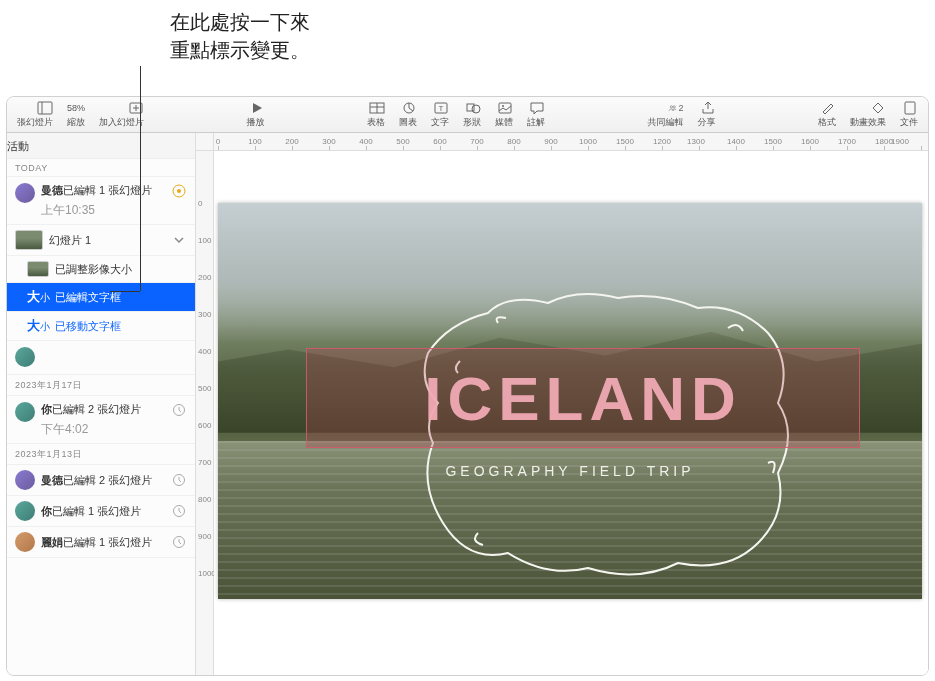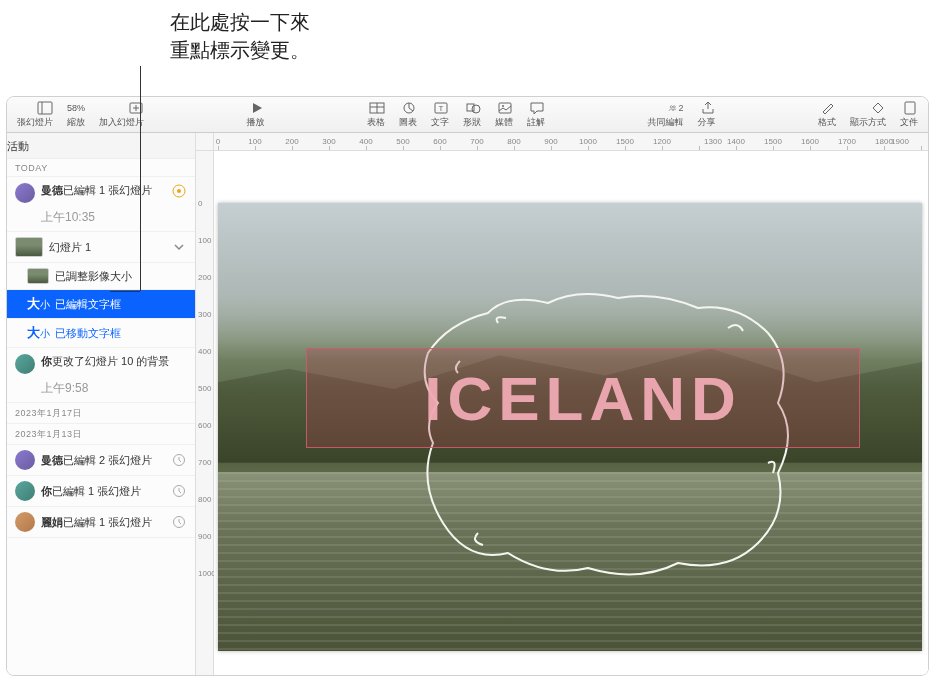--- a/index.html
+++ b/index.html
@@ -31,21 +31,21 @@
 .sidebar { width:189px; border-right:1px solid #ddd; background:#fcfcfc; display:flex; flex-direction:column; font-size:11px; color:#333; overflow-y:auto; }
 .sb-title { text-align:left; padding:6px 0 4px; font-size:11px; color:#333; border-bottom:1px solid #eee; background:#f5f5f5; }
 .sb-section { padding:4px 8px 3px; font-size:9px; color:#888; letter-spacing:0.5px; border-bottom:1px solid #f0f0f0; }
 .sb-row { display:flex; align-items:center; padding:5px 8px; border-bottom:1px solid #f0f0f0; gap:6px; position:relative; min-height:26px; }
 .sb-row.tall { min-height:34px; align-items:flex-start; padding-top:6px; }
 .avatar { width:20px; height:20px; border-radius:50%; flex-shrink:0; }
 .av-purple { background:linear-gradient(135deg,#8b7bd1,#6b5b9f); }
 .av-teal { background:linear-gradient(135deg,#5ba89e,#3e7d74); }
 .av-orange { background:linear-gradient(135deg,#d49b6a,#b2784a); }
 .sb-thumb { width:28px; height:20px; border:1px solid #ccc; background:linear-gradient(#7a8b6f 40%,#4a5a42); border-radius:2px; flex-shrink:0; }
-.sb-text { flex:1; display:flex; flex-direction:column; gap:11px; overflow:hidden; }
+.sb-text { flex:1; display:flex; flex-direction:column; gap:4px; overflow:hidden; }
 .sb-line1 { font-size:11px; white-space:nowrap; overflow:hidden; text-overflow:ellipsis; }
 .sb-line1 b { font-weight:600; }
 .sb-time { font-size:12px; color:#999; }
 .sb-badge { width:16px; height:16px; flex-shrink:0; display:flex; align-items:center; justify-content:center; }
 .sb-badge svg { width:14px; height:14px; }
 .sb-badge.live { color:#e6a817; }
 .sb-badge.clock { color:#aaa; }
 .chev { color:#888; }
 .sb-child { padding-left:20px; }
 .sb-child .sb-thumb { width:22px; height:16px; }
@@ -62,21 +62,21 @@
 .canvas-wrap { flex:1; background:#fff; position:relative; overflow:hidden; }
 .ruler-h { position:absolute; left:18px; right:0; top:0; height:18px; background:#f6f6f6; border-bottom:1px solid #ddd; font-size:8px; color:#888; }
 .ruler-h span { position:absolute; top:4px; transform:translateX(-50%); }
 .ruler-h .tick { position:absolute; bottom:0; width:1px; height:4px; background:#bbb; }
 .ruler-v { position:absolute; left:0; top:18px; bottom:0; width:18px; background:#f6f6f6; border-right:1px solid #ddd; font-size:8px; color:#888; }
 .ruler-v span { position:absolute; left:2px; transform:translateY(-50%); writing-mode:horizontal-tb; }
 .ruler-corner { position:absolute; left:0; top:0; width:18px; height:18px; background:#f6f6f6; border-right:1px solid #ddd; border-bottom:1px solid #ddd; }
 .canvas { position:absolute; left:18px; top:18px; right:0; bottom:0; background:#fff; overflow:hidden; }
 
 
-.slide { position:absolute; left:4px; top:52px; width:704px; height:448px; background:linear-gradient(180deg,#b8c4c8 0%,#9ba896 18%,#7d8b6e 30%,#5f6d4e 42%,#4e5a3e 55%,#6b7550 65%,#8a9070 72%,#545c3e 80%,#3d4530 100%); overflow:hidden; box-shadow:0 0 4px rgba(0,0,0,0.3); }
+.slide { position:absolute; left:4px; top:52px; width:704px; height:396px; background:linear-gradient(180deg,#b8c4c8 0%,#9ba896 18%,#7d8b6e 30%,#5f6d4e 42%,#4e5a3e 55%,#6b7550 65%,#8a9070 72%,#545c3e 80%,#3d4530 100%); overflow:hidden; box-shadow:0 0 4px rgba(0,0,0,0.3); }
 .sky { position:absolute; inset:0; background:linear-gradient(180deg,#c5ced1 0%,#aeb8b6 20%,transparent 35%); }
 .mtn { position:absolute; left:0; right:0; top:28%; height:30%; background:linear-gradient(180deg,transparent,#4a5538 60%,#3a4428); clip-path:polygon(0 40%,10% 30%,25% 45%,40% 20%,55% 35%,70% 15%,85% 40%,100% 25%,100% 100%,0 100%); }
 .water { position:absolute; left:0; right:0; top:60%; bottom:0; background:linear-gradient(180deg,#8a9278,#6b7358 30%,#4a5238); }
 .water::before { content:''; position:absolute; inset:0; background:repeating-linear-gradient(180deg,rgba(200,210,200,0.15) 0 2px,transparent 2px 8px); }
 .outline-map { position:absolute; left:180px; top:80px; width:410px; height:310px; }
 .outline-map svg { width:100%; height:100%; }
 .title-box { position:absolute; left:88px; top:145px; width:554px; height:100px; background:rgba(180,60,80,0.28); border:1px solid rgba(210,90,110,0.9); display:flex; align-items:center; justify-content:center; }
 .title-text { font-size:62px; font-weight:700; letter-spacing:6px; color:rgba(240,170,180,0.95); font-family:Arial,sans-serif; }
 .subtitle { position:absolute; left:0; right:0; top:260px; text-align:center; font-size:14px; letter-spacing:4px; color:#f0f0e8; font-weight:500; }
 </style>
@@ -213,21 +213,21 @@
           </svg>
         </span>
     <span class="tb-label">格式</span>
   </div>
   <div class="tb-group">
     <span class="tb-icon">
           <svg viewBox="0 0 16 14">
             <path d="M8 2l5 5-5 5-5-5z" fill="none" stroke="#666"></path>
           </svg>
         </span>
-    <span class="tb-label">顯示方式</span>
+    <span class="tb-label">動畫效果</span>
   </div>
   <div class="tb-group">
     <span class="tb-icon">
           <svg viewBox="0 0 16 14">
             <rect x="3" y="1" width="10" height="12" rx="1" fill="none" stroke="#666"></rect>
           </svg>
         </span>
     <span class="tb-label">文件</span>
   </div>
 </div>
@@ -286,27 +286,36 @@
             <span class="big">大</span>
             <span class="small">小</span>
           </div>
       <div class="sb-text">
             <span class="sb-line1">已移動文字框</span>
           </div>
     </div>
 
     <div class="sb-row tall">
       <div class="avatar av-teal"></div>
-      <div class="sb-text">
-        <span class="sb-line1"><b>你</b><span>更改了幻燈片 10 的背景</span></span>
-        <span class="sb-time">上午9:58</span>
+    </div>
+
+    <div class="sb-section">2023年1月17日</div>
+    <div class="sb-row tall">
+      <div class="avatar av-teal"></div>
+      <div class="sb-text">
+        <span class="sb-line1"><b>你</b><span>已編輯 2 張幻燈片</span></span>
+        <span class="sb-time">下午4:02</span>
       </div>
-    </div>
-
-    <div class="sb-section">2023年1月17日</div>
+      <div class="sb-badge clock">
+            <svg viewBox="0 0 14 14">
+              <circle cx="7" cy="7" r="5.5" fill="none" stroke="currentColor"></circle>
+              <path d="M7 4v3l2 2" fill="none" stroke="currentColor"></path>
+            </svg>
+          </div>
+    </div>
 
     <div class="sb-section">2023年1月13日</div>
     <div class="sb-row">
       <div class="avatar av-purple"></div>
       <div class="sb-text">
             <span class="sb-line1"><b>曼德</b><span>已編輯 2 張幻燈片</span></span>
           </div>
       <div class="sb-badge clock">
             <svg viewBox="0 0 14 14">
               <circle cx="7" cy="7" r="5.5" fill="none" stroke="currentColor"></circle>
@@ -363,21 +372,21 @@
           <span style="left: 300px;">800</span>
           <div class="tick" style="left: 300px;"></div>
           <span style="left: 337px;">900</span>
           <div class="tick" style="left: 337px;"></div>
           <span style="left: 374px;">1000</span>
           <div class="tick" style="left: 374px;"></div>
           <span style="left: 411px;">1500</span>
           <div class="tick" style="left: 411px;"></div>
           <span style="left: 448px;">1200</span>
           <div class="tick" style="left: 448px;"></div>
-          <span style="left: 499px;">1300</span>
+          <span style="left: 482px;">1300</span>
           <div class="tick" style="left: 485px;"></div>
           <span style="left: 522px;">1400</span>
           <div class="tick" style="left: 522px;"></div>
           <span style="left: 559px;">1500</span>
           <div class="tick" style="left: 559px;"></div>
           <span style="left: 596px;">1600</span>
           <div class="tick" style="left: 596px;"></div>
           <span style="left: 633px;">1700</span>
           <div class="tick" style="left: 633px;"></div>
           <span style="left: 670px;">1800</span>
@@ -404,18 +413,19 @@
         <div class="mtn"></div>
         <div class="water"></div>
         <div class="outline-map">
           <svg viewBox="0 0 410 310">
                 <path d="M40 120 Q20 100 30 70 Q50 40 90 30 Q110 10 150 20 Q180 5 220 15 Q260 8 300 25 Q340 20 370 50 Q395 80 380 120 Q400 150 380 190 Q390 230 360 260 Q330 290 280 280 Q240 300 190 285 Q150 295 110 270 Q70 280 45 240 Q20 200 35 160 Q25 140 40 120 Z M60 90 Q55 85 62 78 M100 40 Q95 32 108 35 M330 45 Q340 38 345 48 M370 180 Q380 175 375 190 M80 250 Q72 258 85 262" fill="none" stroke="#f5f5f0" stroke-width="2"></path>
               </svg>
         </div>
         <div class="title-box">
           <span class="title-text">ICELAND</span>
         </div>
+        <div class="subtitle">GEOGRAPHY FIELD TRIP</div>
       </div>
     </div>
   </div>
 </div>
 
 </div>
 
 </body></html>

